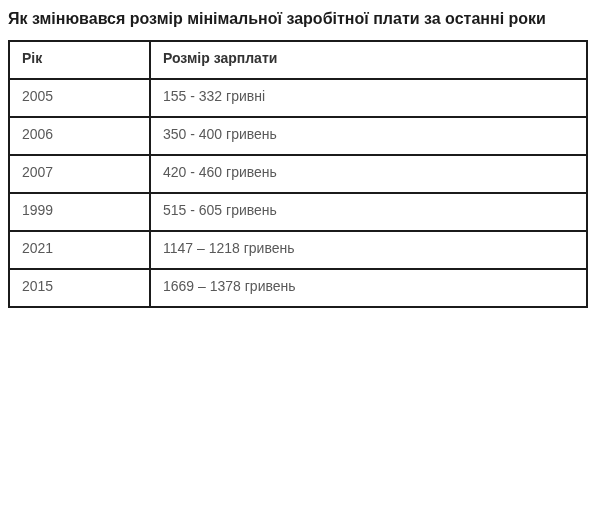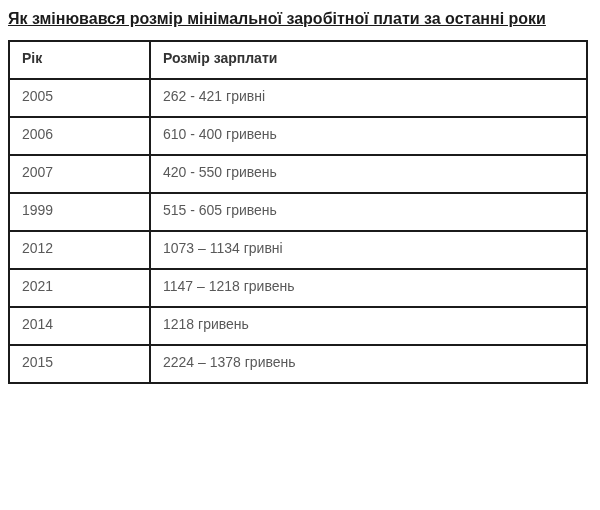--- a/index.html
+++ b/index.html
@@ -16,21 +16,20 @@
     box-sizing: border-box;
     width: 600px;
     height: 510px;
   }
   .page-title {
     font-size: 16px;
     font-weight: bold;
     color: #1b1b1b;
     line-height: 19px;
     margin: 1px 0 12px 0;
-    text-decoration: underline;
   }
   table.salary-table {
     border-collapse: collapse;
     table-layout: fixed;
     width: 580px;
     background: #ffffff;
   }
   table.salary-table col.col-year   { width: 141px; }
   table.salary-table th,
   table.salary-table td {
@@ -68,45 +67,37 @@
     </colgroup>
     <thead>
       <tr>
         <th>Рік</th>
         <th>Розмір зарплати</th>
       </tr>
     </thead>
     <tbody>
         <tr>
           <td>2005</td>
-          <td>262 - 421 гривні</td>
+          <td>155 - 332 гривні</td>
         </tr>
         <tr>
           <td>2006</td>
-          <td>610 - 400 гривень</td>
+          <td>350 - 400 гривень</td>
         </tr>
         <tr>
           <td>2007</td>
-          <td>420 - 550 гривень</td>
+          <td>420 - 460 гривень</td>
         </tr>
         <tr>
           <td>1999</td>
           <td>515 - 605 гривень</td>
         </tr>
         <tr>
-          <td>2012</td>
-          <td>1073 – 1134 гривні</td>
-        </tr>
-        <tr>
           <td>2021</td>
           <td>1147 – 1218 гривень</td>
         </tr>
         <tr>
-          <td>2014</td>
-          <td>1218 гривень</td>
-        </tr>
-        <tr>
           <td>2015</td>
-          <td>2224 – 1378 гривень</td>
+          <td>1669 – 1378 гривень</td>
         </tr>
       </tbody>
   </table>
 </div>
 
 </body></html>

